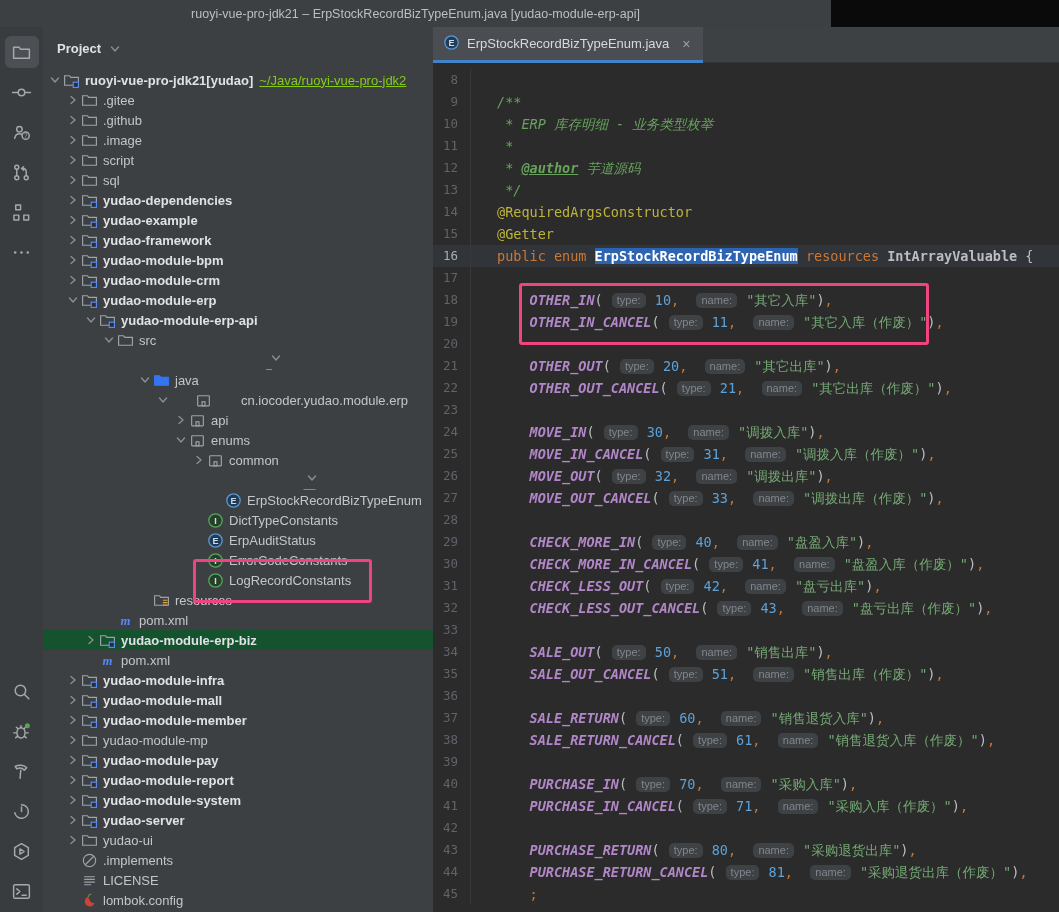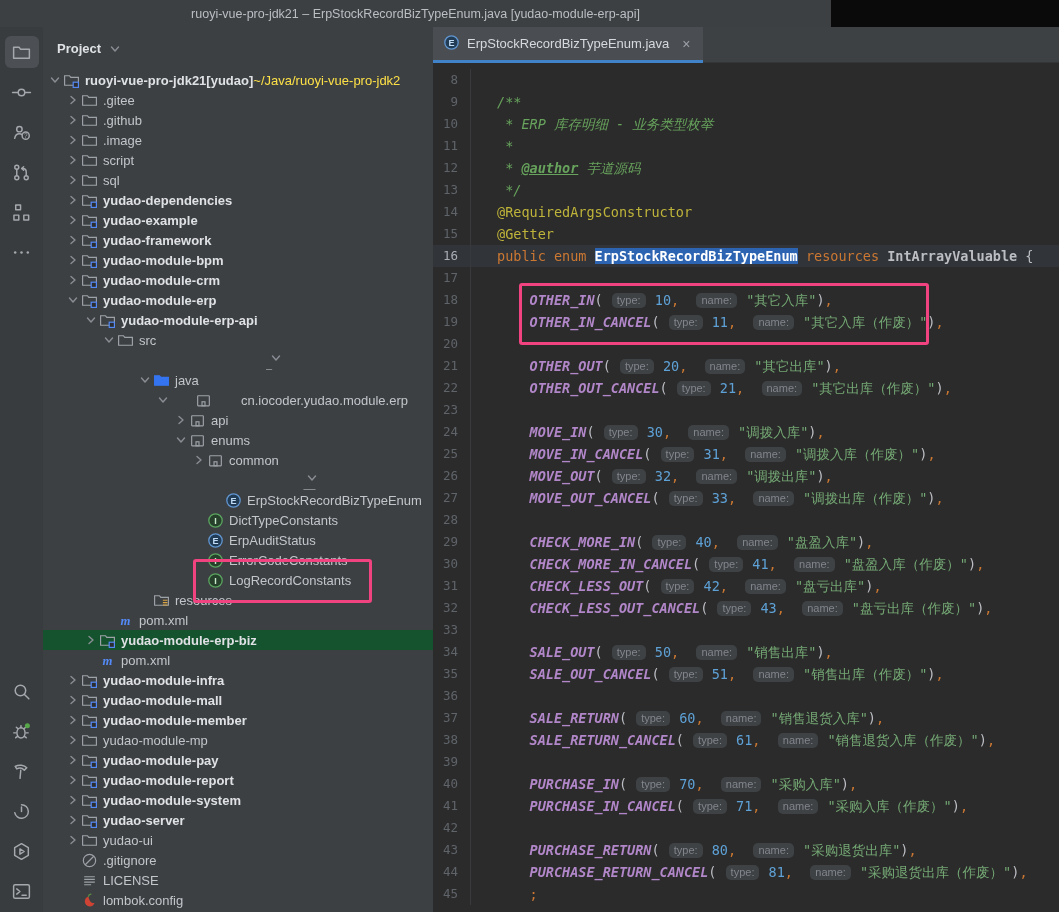--- a/index.html
+++ b/index.html
@@ -25,21 +25,21 @@
   .panel-header{height:43px;display:flex;align-items:center;gap:6px;padding-left:14px;
        color:#DFE1E5;font-size:13px;font-weight:bold;}
   .hdr-chev{display:flex;align-items:center;}
   .tree{position:absolute;left:0;top:43px;right:0;}
   .tree-row{height:20px;display:flex;align-items:center;white-space:nowrap;overflow:hidden;
        font-size:13px;color:#C2C6CB;cursor:pointer;}
   .tree-row.selected{background:#14532d;}
   .chev{width:16px;flex:0 0 16px;height:16px;display:flex;align-items:center;justify-content:center;}
   .ticon{width:17px;flex:0 0 17px;height:17px;margin-right:5px;display:flex;align-items:center;justify-content:center;}
   .t-bold{font-weight:bold;color:#DFE1E5;}
-  .t-suffix{color:#fde047;margin-left:0;}
+  .t-suffix{color:#84cc16;margin-left:6px;text-decoration:underline;}
 
   
   .editor{position:absolute;left:433px;top:27px;width:626px;height:885px;background:#2B2B2B;}
   .tabbar{height:36px;background:#3D4144;display:flex;border-bottom:1px solid #323639;box-sizing:border-box;}
   .tab{height:36px;box-sizing:border-box;display:flex;align-items:center;gap:7px;padding:0 12px 0 10px;
        background:#4A4E53;border-bottom:3px solid #4083C9;color:#D6D9DD;font-size:13px;cursor:pointer;}
   .tab-close{color:#9DA2A8;font-size:14px;margin-left:6px;cursor:pointer;}
   .code-area{position:absolute;left:0;top:36px;right:0;bottom:0;padding-top:6px;
        font-family:"DejaVu Sans Mono",monospace;font-size:13.5px;line-height:22px;overflow:hidden;}
   .code-line{height:22px;display:flex;white-space:pre;}
@@ -705,21 +705,21 @@
         <span class="t-label">yudao-ui</span>
       </div>
       <div class="tree-row" style="padding-left: 22px;">
         <span class="chev"></span>
         <span class="ticon">
           <svg width="17" height="17" viewBox="0 0 16 16" fill="none" stroke="#9DA2A8" stroke-width="1.1">
             <circle cx="8" cy="8" r="5.8"></circle>
             <path d="M4 12L12 4"></path>
           </svg>
         </span>
-        <span class="t-label">.gitignore</span>
+        <span class="t-label">.implements</span>
       </div>
       <div class="tree-row" style="padding-left: 22px;">
         <span class="chev"></span>
         <span class="ticon">
           <svg width="17" height="17" viewBox="0 0 16 16" fill="none" stroke="#9DA2A8" stroke-width="1.1">
             <path d="M3 4.5h10M3 7h10M3 9.5h10M3 12h6.5"></path>
           </svg>
         </span>
         <span class="t-label">LICENSE</span>
       </div>

